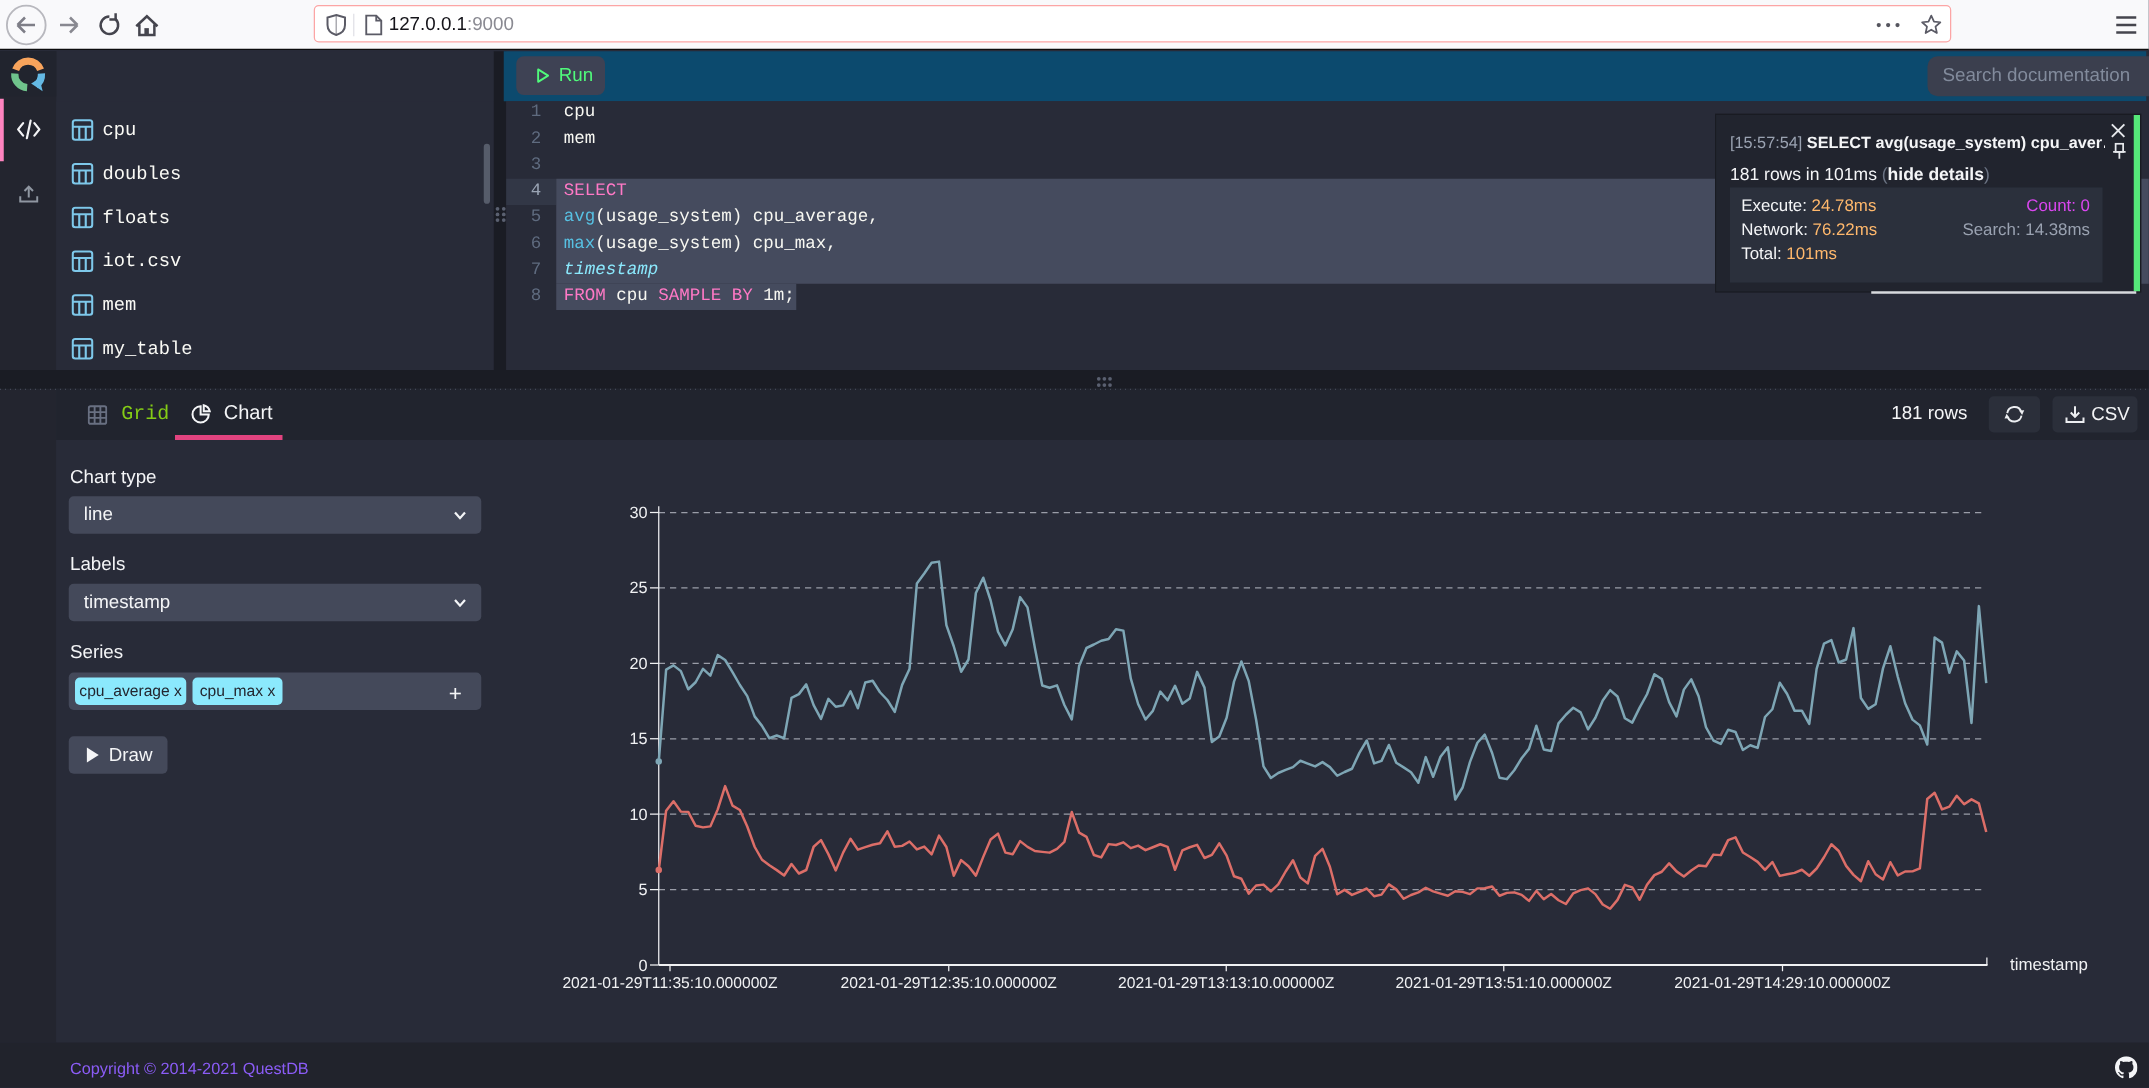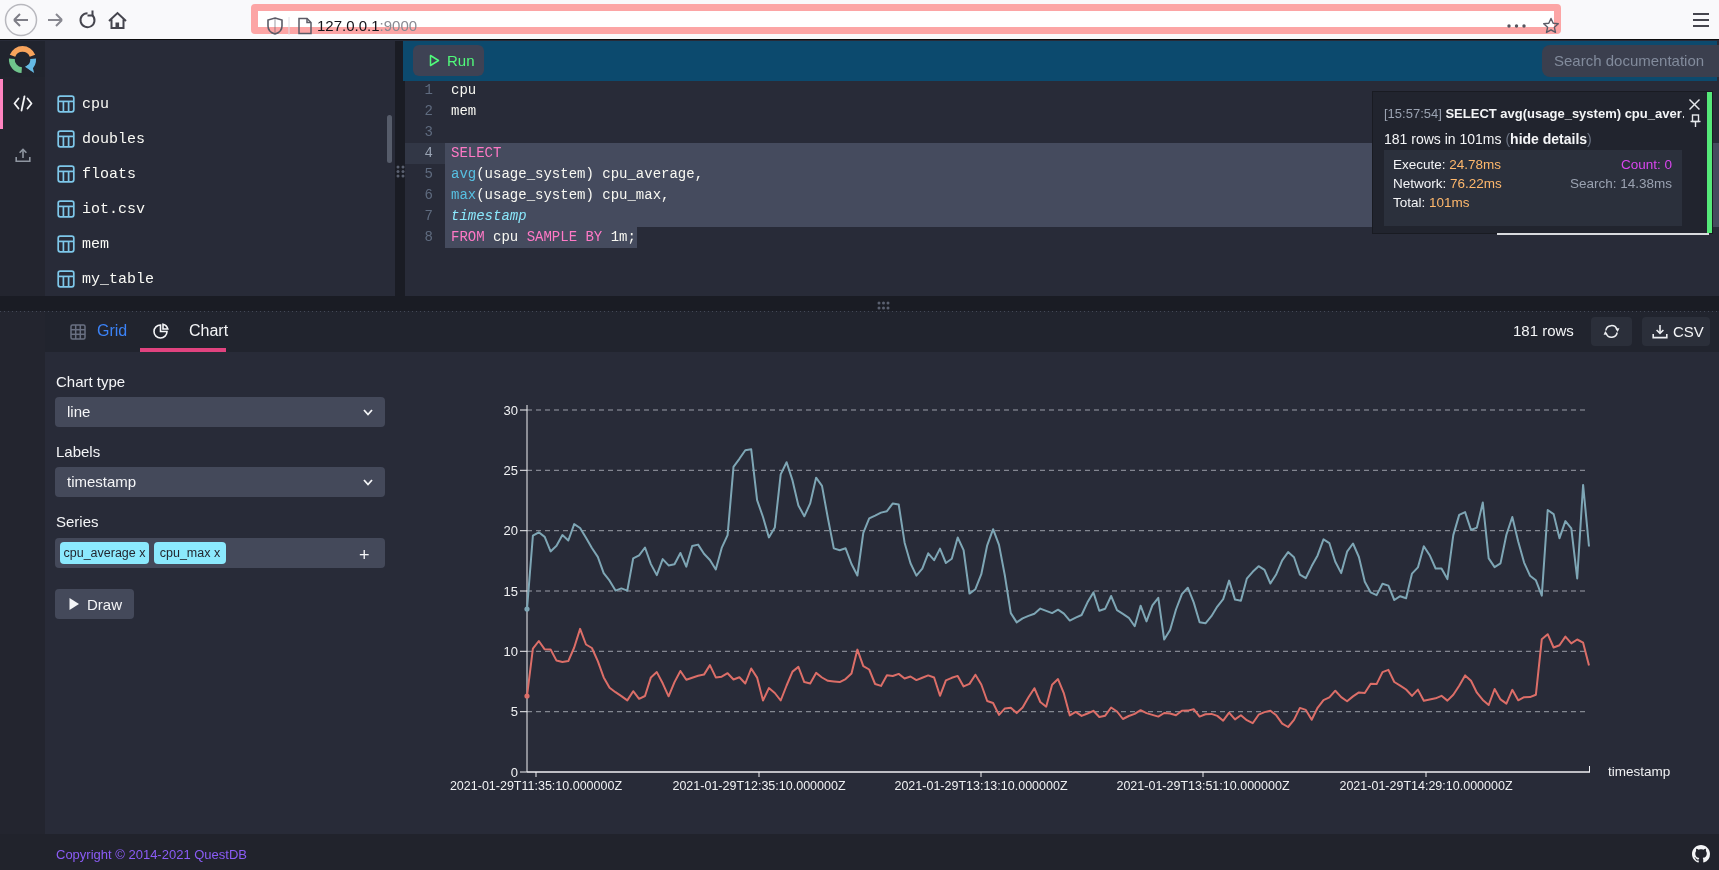--- a/index.html
+++ b/index.html
@@ -2,21 +2,21 @@
 <html><head>
 <meta charset="utf-8">
 <style>
 * { margin:0; padding:0; box-sizing:border-box; }
 html,body { width:1719px; height:870px; overflow:hidden; background:#282b38;
   font-family:"Liberation Sans", sans-serif; }
 .abs { position:absolute; }
 .mono { font-family:"Liberation Mono", monospace; }
 
 #chrome { position:absolute; left:0; top:0; width:1719px; height:40px; background:#f9f9fb; border-bottom:1px solid #0c0c0d; }
-#urlbar { position:absolute; left:251px; top:4px; width:1310px; height:30px; background:#ffffff; border:7px solid #fca5a5; border-radius:4px; }
+#urlbar { position:absolute; left:251px; top:4px; width:1310px; height:30px; background:#ffffff; border:1px solid #fca5a5; border-radius:4px; }
 
 #app { position:absolute; left:0; top:41px; width:1719px; height:829px; background:#282b38; }
 #rail { position:absolute; left:0; top:0; width:45px; height:793px; background:#23252f; }
 #footer { position:absolute; left:0; top:793px; width:1719px; height:36px; background:#21232c; color:#8b5cf6; font-size:13px; }
 
 #tablespanel { position:absolute; left:45px; top:40px; width:350px; height:215px; background:#282b38; }
 #tableshead { position:absolute; left:45px; top:0; width:350px; height:40px; background:#21242e; }
 #vgutter { position:absolute; left:395px; top:0; width:10px; height:255px; background:#1a1c24; }
 #topbar { position:absolute; left:403px; top:0; width:1314px; height:40px; background:#0c4a6e; }
 #editor { position:absolute; left:405px; top:40px; width:1314px; height:215px; background:#282b38; }
@@ -240,26 +240,26 @@
   <div id="tabbar">
     <svg class="abs" style="left:25px;top:13px" width="16" height="16" viewBox="0 0 16 16">
       <g stroke="#697082" stroke-width="1.5" fill="none">
         <rect x="1" y="1" width="14" height="14" rx="1.5"></rect>
         <line x1="5.7" y1="1" x2="5.7" y2="15"></line>
           <line x1="10.3" y1="1" x2="10.3" y2="15"></line>
         <line x1="1" y1="5.7" x2="15" y2="5.7"></line>
           <line x1="1" y1="10.3" x2="15" y2="10.3"></line>
       </g>
     </svg>
-    <div class="abs" style="left:52px;top:11px;font-size:16px;color:#3b82f6;">Grid</div>
+    <div class="abs" style="left:52px;top:11px;font-size:16px;color:#84cc16;font-family:Liberation Mono, monospace;">Grid</div>
     <svg class="abs" style="left:107px;top:12px" width="17" height="17" viewBox="0 0 17 17">
       <path d="M8.5 2 A6.5 6.5 0 1 0 15 8.5 L8.5 8.5 Z" fill="none" stroke="#f4f5f7" stroke-width="1.6"></path>
       <path d="M11 1.2 A6.5 6.5 0 0 1 15.8 6 L11 6 Z" fill="none" stroke="#f4f5f7" stroke-width="1.6"></path>
     </svg>
-    <div class="abs" style="left:144px;top:11px;font-size:16px;color:#f4f5f7;">Chart</div>
+    <div class="abs" style="left:134px;top:11px;font-size:16px;color:#f4f5f7;">Chart</div>
     <div class="abs" style="left:95px;top:37px;width:86px;height:4px;background:#e1437f;"></div>
     <div class="abs" style="left:1468px;top:11px;font-size:15px;color:#f4f5f7;">181 rows</div>
     <div class="btn" style="left:1546px;top:6px;width:41px;height:29px;">
       <svg class="abs" style="left:12px;top:6px" width="17" height="17" viewBox="0 0 17 17">
         <g stroke="#eceef1" stroke-width="1.5" fill="none">
           <path d="M2.8 7.5 A5.8 5.8 0 0 1 14.0 6.5"></path>
           <path d="M14.2 9.5 A5.8 5.8 0 0 1 3.1 10.5"></path>
         </g>
         <path d="M12.3 5.4 L16.4 5.2 L14.7 9.0 Z" fill="#eceef1"></path>
         <path d="M4.7 11.6 L0.6 11.8 L2.3 8.0 Z" fill="#eceef1"></path>

